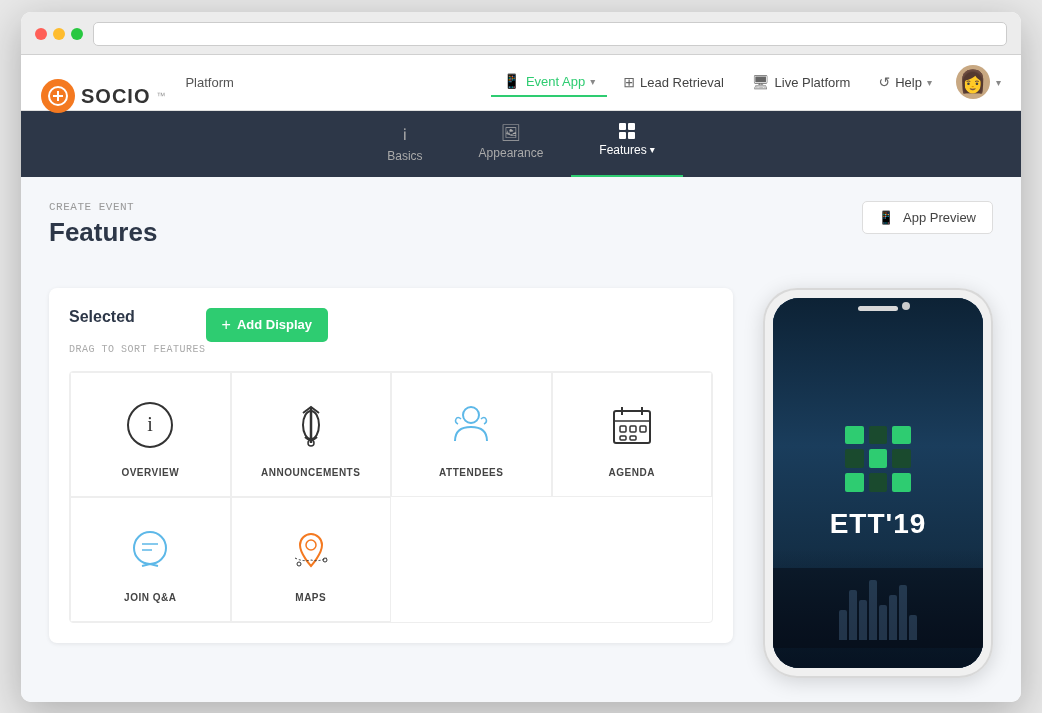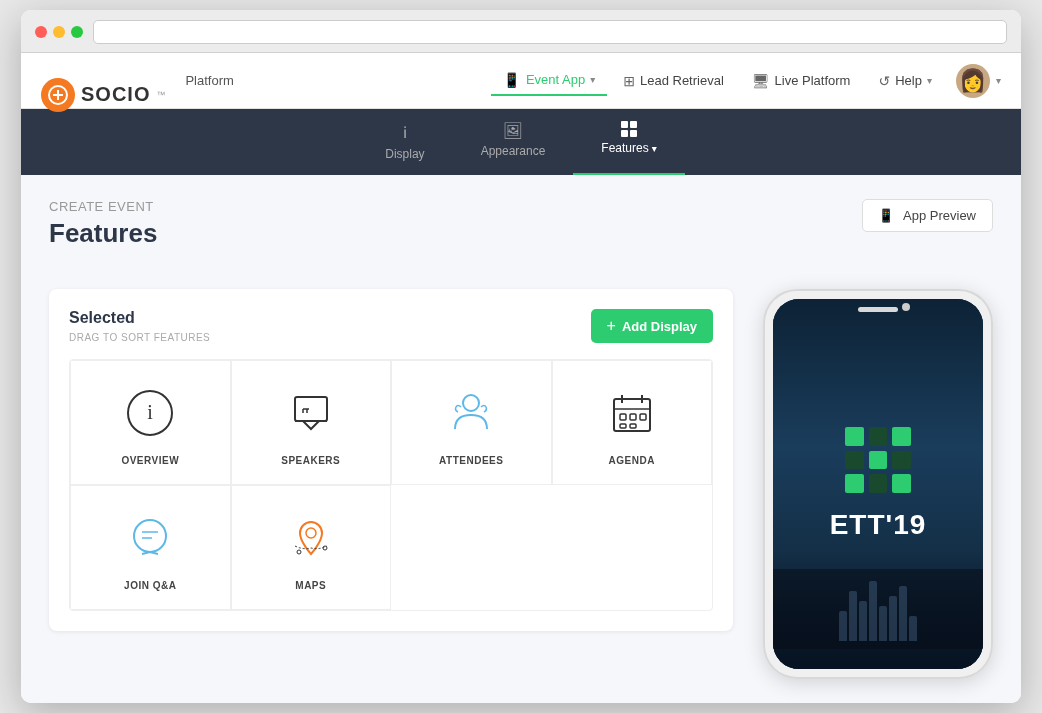--- a/index.html
+++ b/index.html
@@ -144,25 +144,26 @@
       border-bottom: 2px solid #2ecc71;
     }
     .sub-nav-icon { font-size: 16px; }
     
     .main-content {
       background: #f5f7fa;
       padding: 24px 28px;
       min-height: 460px;
     }
     .page-label {
-      font-size: 13px;
+      font-size: 11px;
       color: #999;
       text-transform: uppercase;
       letter-spacing: 0.5px;
       margin-bottom: 4px;
+      font-family: Liberation Mono, monospace;
     }
     .page-title {
       font-size: 26px;
       font-weight: 600;
       color: #2d3748;
       margin-bottom: 20px;
     }
     .app-preview-btn {
       display: flex;
       align-items: center;
@@ -182,35 +183,35 @@
     }
     .features-panel {
       background: #fff;
       border-radius: 8px;
       padding: 20px;
       flex: 1;
       box-shadow: 0 1px 4px rgba(0,0,0,0.08);
     }
     .panel-header {
       display: flex;
-      justify-content: space-between;
       align-items: flex-start;
       margin-bottom: 16px;
     }
     .panel-title {
       font-size: 16px;
       font-weight: 600;
       color: #2d3748;
     }
     .panel-subtitle {
       font-size: 10px;
       color: #aaa;
       text-transform: uppercase;
       letter-spacing: 0.5px;
-      margin-top: 5px;
+      margin-top: 18px;
+      font-family: Liberation Mono, monospace;
     }
     .add-features-btn {
       display: flex;
       align-items: center;
       gap: 6px;
       background: #2ecc71;
       color: #fff;
       border: none;
       padding: 8px 16px;
       border-radius: 5px;
@@ -381,21 +382,21 @@
       <div class="avatar">
         <span style="font-size:22px;">👩</span>
       </div>
       <span class="nav-chevron" style="margin-left:2px;">▾</span>
     </div>
   </div>
 
   <div class="sub-nav">
     <div class="sub-nav-item">
       <span class="sub-nav-icon">ℹ</span>
-      <span>Display</span>
+      <span>Basics</span>
     </div>
     <div class="sub-nav-item">
       <span class="sub-nav-icon">🖼</span>
       <span>Appearance</span>
     </div>
     <div class="sub-nav-item active">
       <span class="sub-nav-icon">
         <svg width="16" height="16" viewBox="0 0 16 16" fill="currentColor">
           <rect x="0" y="0" width="7" height="7" rx="1"></rect>
           <rect x="9" y="0" width="7" height="7" rx="1"></rect>
@@ -441,32 +442,34 @@
           <div class="feature-cell">
             <div class="feature-icon">
               <svg width="52" height="52" viewBox="0 0 52 52" fill="none">
                 <circle cx="26" cy="26" r="22" stroke="#333" stroke-width="2"></circle>
                 <text x="26" y="32" text-anchor="middle" font-size="20" font-family="Georgia" fill="#333">i</text>
               </svg>
             </div>
             <span class="feature-label">OVERVIEW</span>
           </div>
 
-
-
           <div class="feature-cell">
             <div class="feature-icon">
               <svg width="52" height="52" viewBox="0 0 52 52" fill="none">
-                <rect x="10" y="10" width="32" height="24" rx="2" stroke="#333" stroke-width="2"></rect>
-                <path d="M10 34 L18 34 L26 42 L34 34 L42 34" stroke="#333" stroke-width="2"></path>
-                <path d="M18 22 L24 22 M18 22 L18 26 M22 22 L22 26" stroke="#333" stroke-width="1.5"></path>
+                <path d="M26 8 L26 44" stroke="#333" stroke-width="2.5"></path>
+                <path d="M18 14 L26 8 L34 14" stroke="#333" stroke-width="2" fill="none"></path>
+                <ellipse cx="26" cy="26" rx="8" ry="14" stroke="#333" stroke-width="2" fill="none"></ellipse>
+                <path d="M20 38 Q26 44 32 38" stroke="#333" stroke-width="2" fill="none"></path>
+                <circle cx="26" cy="44" r="3" stroke="#333" stroke-width="1.5" fill="none"></circle>
               </svg>
             </div>
-            <span class="feature-label">SPEAKERS</span>
-          </div>
+            <span class="feature-label">ANNOUNCEMENTS</span>
+          </div>
+
+
 
           <div class="feature-cell">
             <div class="feature-icon">
               <svg width="52" height="52" viewBox="0 0 52 52" fill="none">
                 <circle cx="26" cy="16" r="8" stroke="#5db8e8" stroke-width="2" fill="none"></circle>
                 <path d="M10 42 C10 32 16 28 26 28 C36 28 42 32 42 42" stroke="#5db8e8" stroke-width="2" fill="none"></path>
                 <path d="M36 20 C38 18 40 18 41 20 C42 22 41 24 39 25" stroke="#5db8e8" stroke-width="1.5" fill="none"></path>
                 <path d="M16 20 C14 18 12 18 11 20 C10 22 11 24 13 25" stroke="#5db8e8" stroke-width="1.5" fill="none"></path>
               </svg>
             </div>

